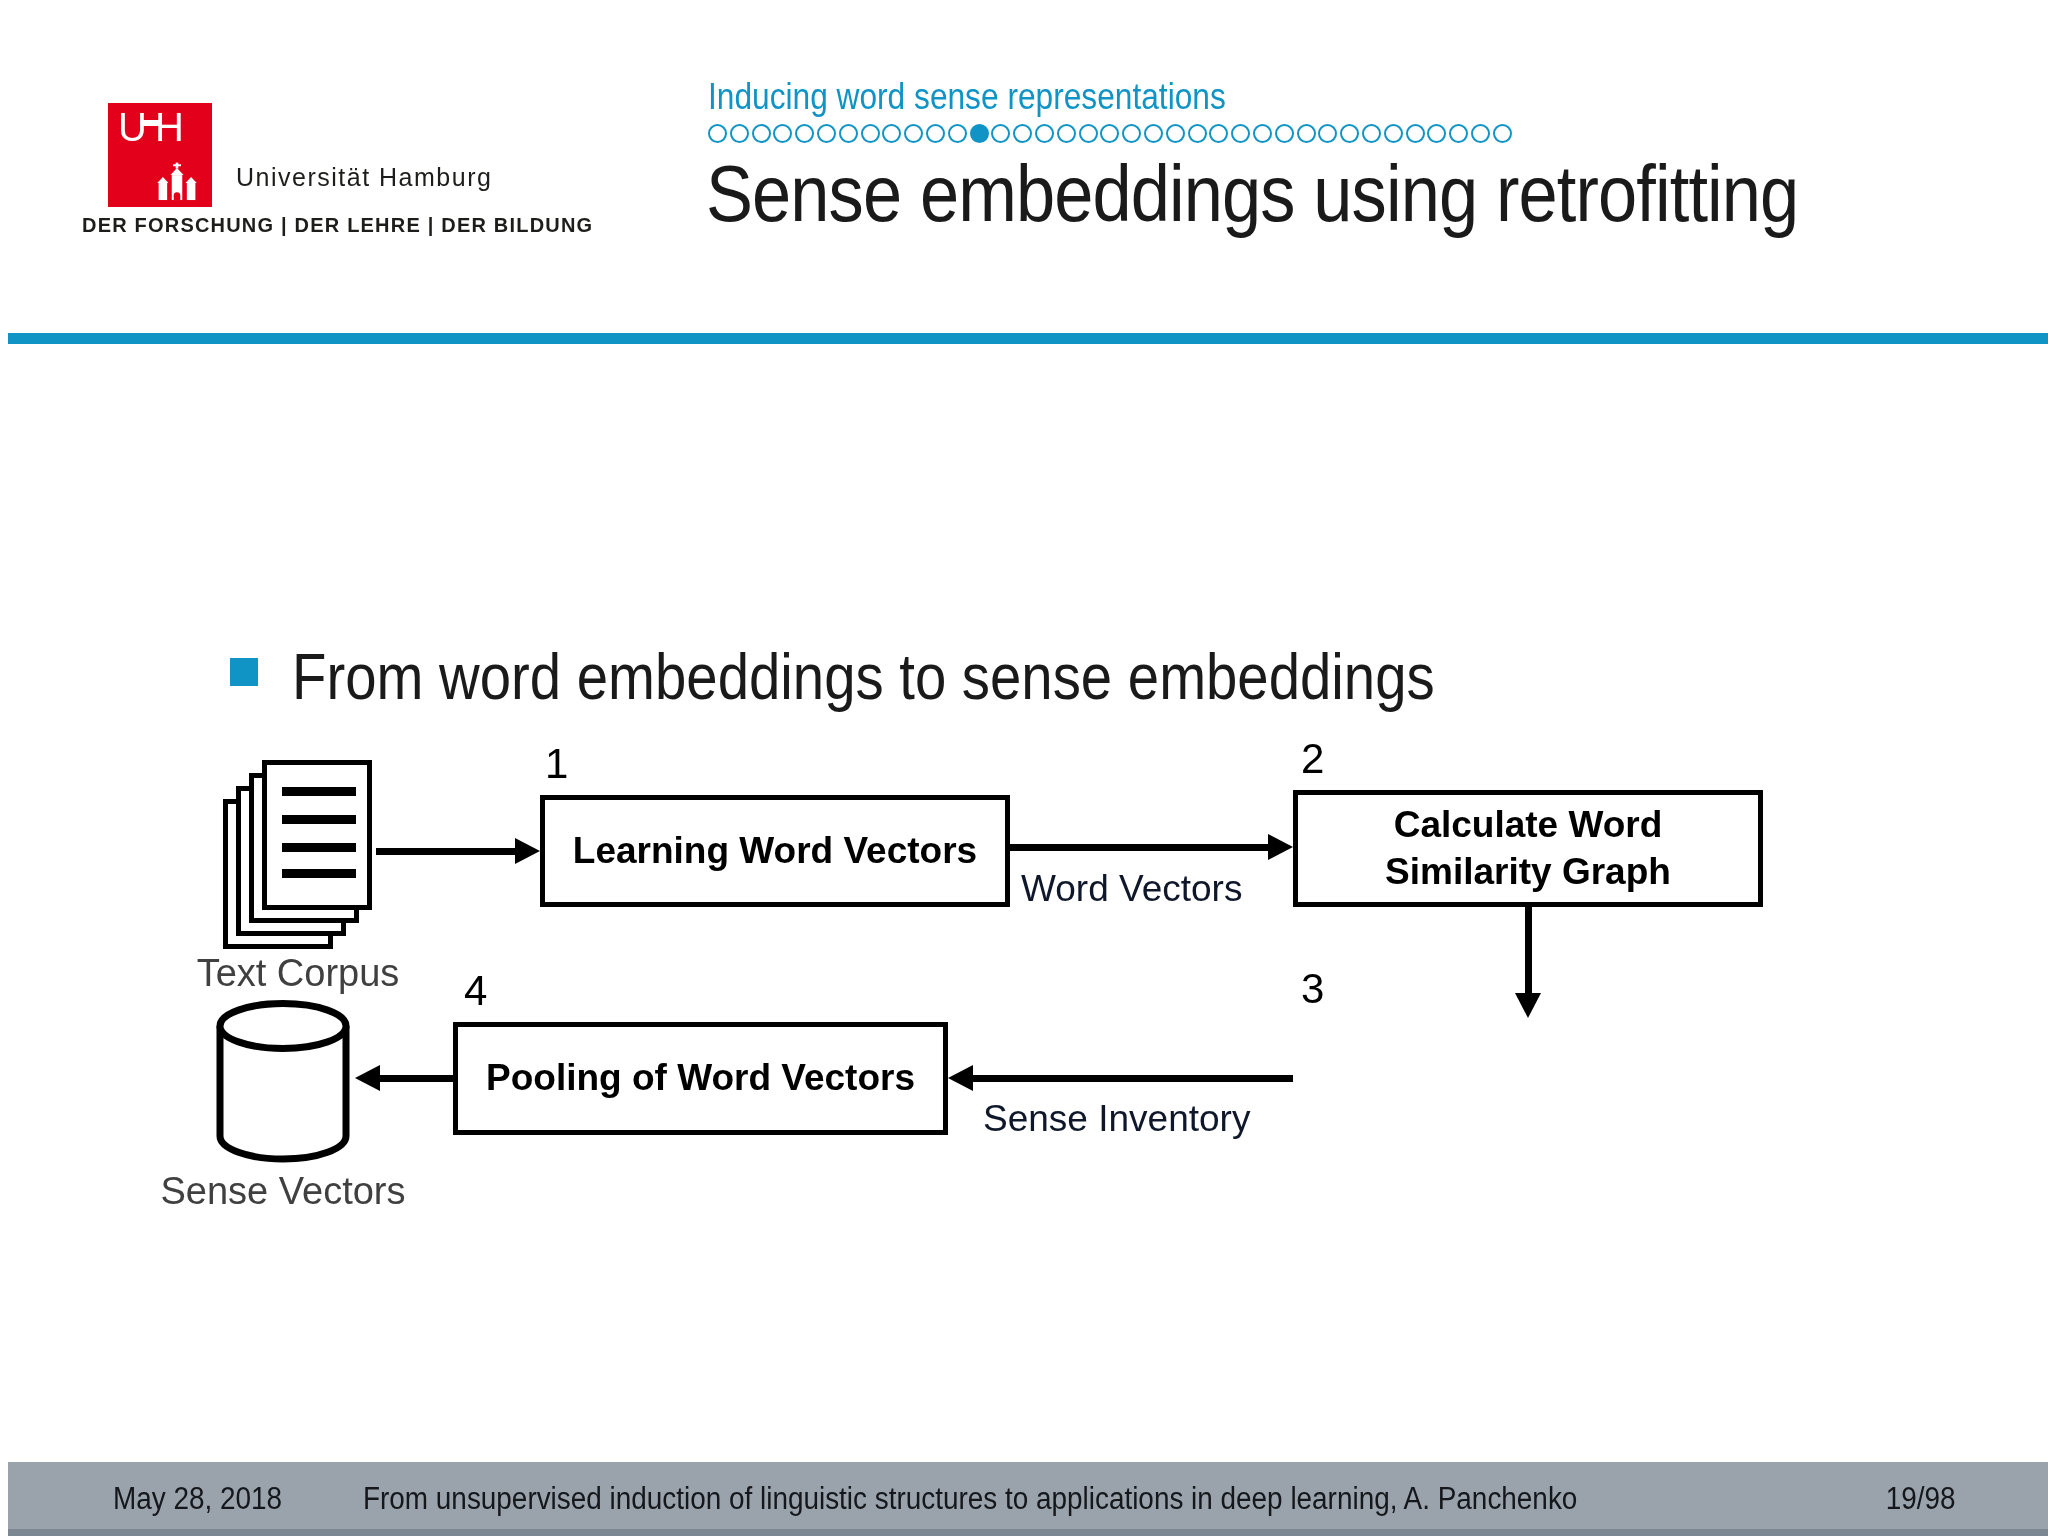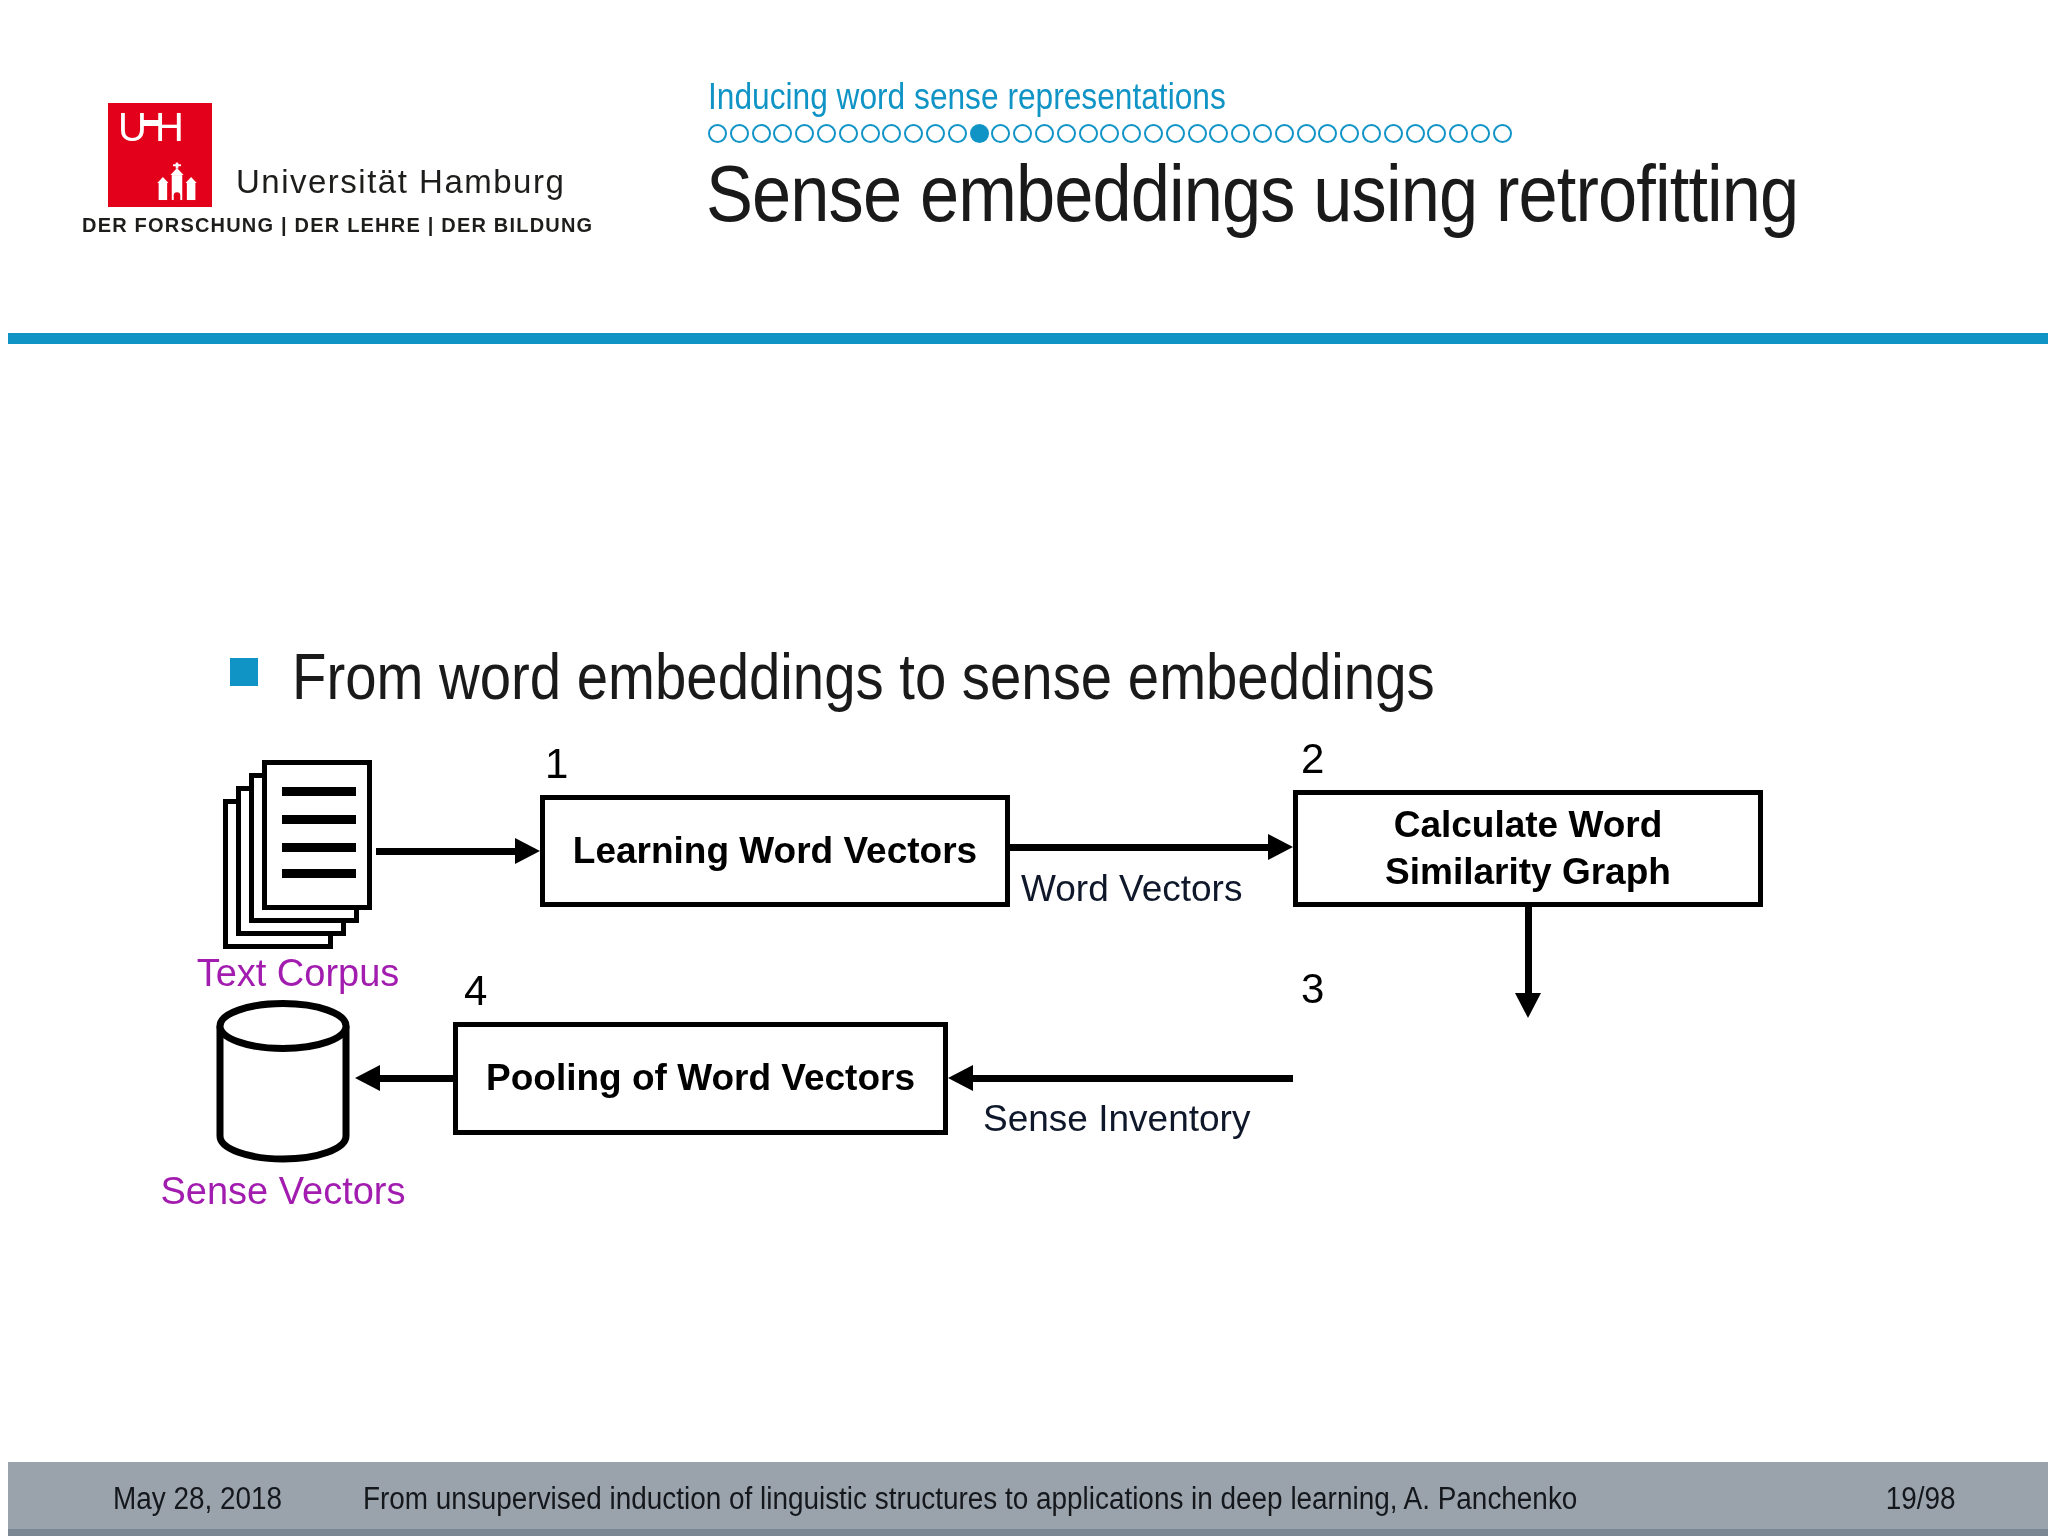--- a/index.html
+++ b/index.html
@@ -8,41 +8,41 @@
     font-family:"Liberation Sans",sans-serif;overflow:hidden;color:#111;margin-left:8px;
   }
   .abs{position:absolute;}
   .cond{transform:scaleX(0.88);transform-origin:0 50%;white-space:nowrap;}
 
   
   #logo-square{left:100px;top:103px;width:104px;height:104px;background:var(--logo_red);}
   #uh-letters{position:absolute;left:10px;top:2px;color:#fff;font-size:40px;font-weight:500;letter-spacing:8px;}
   #uh-bar{position:absolute;left:34px;top:17px;width:20px;height:6px;background:#fff;}
   #castle{position:absolute;left:48px;bottom:1px;}
-  #org-name{left:228px;top:163px;font-size:33px;font-weight:500;letter-spacing:1.5px;color:#1d1d1b;}
+  #org-name{left:228px;top:163px;font-size:25px;font-weight:500;letter-spacing:1.5px;color:#1d1d1b;}
   #tagline{left:74px;top:214px;font-size:20px;font-weight:700;letter-spacing:1.2px;color:#1d1d1b;}
 
   #breadcrumb{left:700px;top:76px;font-size:36px;font-weight:500;color:var(--accent);}
   #progress-dots{left:700px;top:124px;display:flex;gap:2.8px;}
   .dot{width:19px;height:19px;border-radius:50%;border:2.6px solid var(--accent);box-sizing:border-box;background:#fff;flex:0 0 auto;}
   .dot.filled{background:var(--accent);}
   #slide-title{left:698px;top:148px;font-size:80px;font-weight:400;color:#1a1a1a;letter-spacing:-1px;}
   #header-rule{left:0;top:333px;width:2048px;height:11px;background:var(--accent);}
 
   
   #bullet-marker{left:222px;top:658px;width:28px;height:28px;background:var(--accent);}
   #bullet-text{left:284px;top:640px;font-size:64px;color:#1a1a1a;}
 
   
   .node{border:5px solid #000;background:#fff;display:flex;align-items:center;justify-content:center;
         text-align:center;font-weight:700;font-size:37px;color:#000;box-sizing:border-box;}
   .node-label{white-space:pre-line;line-height:1.25;}
   .step-number{font-size:42px;color:#000;}
   .edge-label{font-size:37px;color:#0f172a;white-space:nowrap;}
-  .io-label{font-size:38px;color:#a21caf;text-align:center;}
+  .io-label{font-size:38px;color:#404040;text-align:center;}
 
   #node-1{left:532px;top:795px;width:470px;height:112px;}
   #node-2{left:1285px;top:790px;width:470px;height:117px;}
   #node-3{left:1285px;top:1020px;width:470px;height:115px;}
   #node-4{left:445px;top:1022px;width:495px;height:113px;}
   #num-1{left:537px;top:740px;}
   #num-2{left:1293px;top:735px;}
   #num-3{left:1293px;top:965px;}
   #num-4{left:456px;top:967px;}
 

